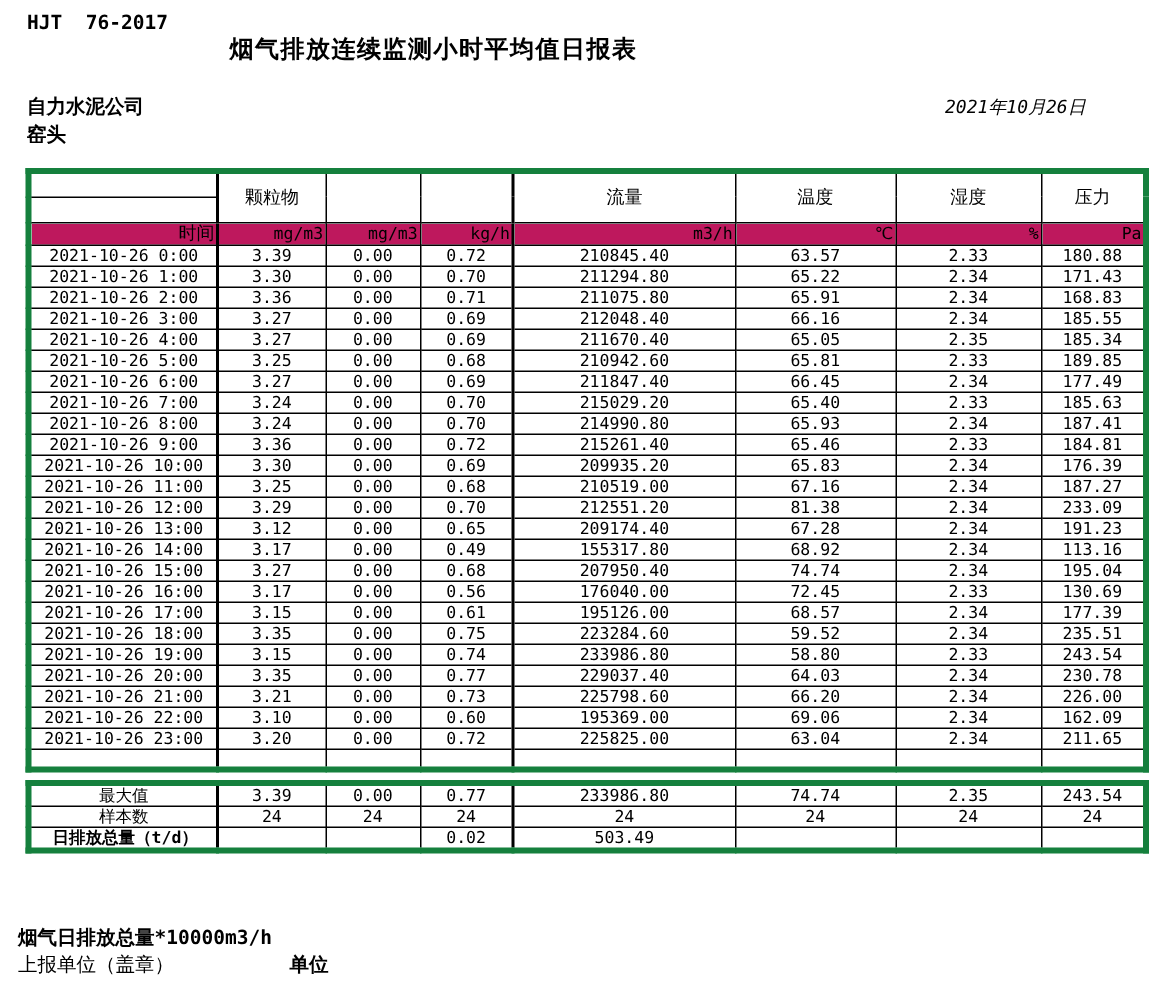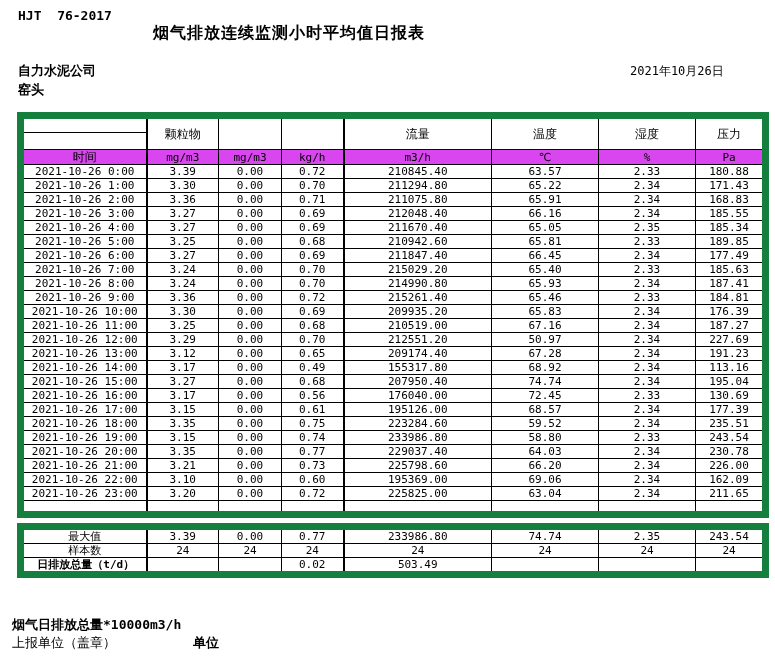--- a/index.html
+++ b/index.html
@@ -5,35 +5,35 @@
   * { margin:0; padding:0; box-sizing:border-box; }
   html,body { background:#ffffff; }
   body {
     width:775px; height:657px; position:relative;
     font-family:"DejaVu Sans Mono","DejaVu Sans","Liberation Sans",sans-serif;
     color:#000;
   }
   .std-code { position:absolute; left:18px; top:8px; font-weight:bold; font-size:13px; white-space:pre; }
   .title { position:absolute; left:153px; top:23px; font-weight:bold; font-size:16px; letter-spacing:1px; }
   .company { position:absolute; left:18px; top:62px; font-weight:bold; font-size:13px; }
-  .report-date { position:absolute; left:630px; top:63px; font-size:12px; }
+  .report-date { position:absolute; left:630px; top:63px; font-size:12px;font-style:italic; }
   .site { position:absolute; left:18px; top:81px; font-weight:bold; font-size:13px; }
 
   .table-wrap { position:absolute; left:17px; top:112px; width:745px; }
   table { border-collapse:collapse; table-layout:fixed; width:745px; }
-  table.bordered { border:7px solid #15803d; }
+  table.bordered { border:4px solid #15803d; }
   td {
     border:1px solid #000; text-align:center;
     font-size:11px; height:14px; line-height:13px;
     overflow:hidden; white-space:nowrap; padding:0 1px;
   }
   .bl2 { border-left-width:2px; }
   thead td.grp { font-size:12px; height:17px; }
   thead td.split { border-bottom:1px solid #000; }
-  tr.unit-row td { background:#d946ef; height:15px; font-size:11px; }
+  tr.unit-row td { background:#be185d; height:15px; font-size:11px;text-align:right; }
   tr.unit-row td:first-child { font-size:12px; }
   .gap { height:5px; }
   .sum-label-left { text-align:center; padding-left:3px;font-weight:bold; }
   .footer-note { position:absolute; left:12px; top:616px; font-weight:bold; font-size:13px; }
   .footer-line { position:absolute; left:12px; top:634px; font-weight:normal; font-size:13px; }
   .footer-unit { position:absolute; left:193px; top:634px; font-weight:bold; font-size:13px; }
 </style>
 </head>
 <body>
 
@@ -200,23 +200,23 @@
           <td>67.16</td>
           <td>2.34</td>
           <td>187.27</td>
         </tr>
         <tr>
           <td>2021-10-26 12:00</td>
           <td class="bl2">3.29</td>
           <td>0.00</td>
           <td>0.70</td>
           <td class="bl2">212551.20</td>
-          <td>50.97</td>
-          <td>2.34</td>
-          <td>227.69</td>
+          <td>81.38</td>
+          <td>2.34</td>
+          <td>233.09</td>
         </tr>
         <tr>
           <td>2021-10-26 13:00</td>
           <td class="bl2">3.12</td>
           <td>0.00</td>
           <td>0.65</td>
           <td class="bl2">209174.40</td>
           <td>67.28</td>
           <td>2.34</td>
           <td>191.23</td>

